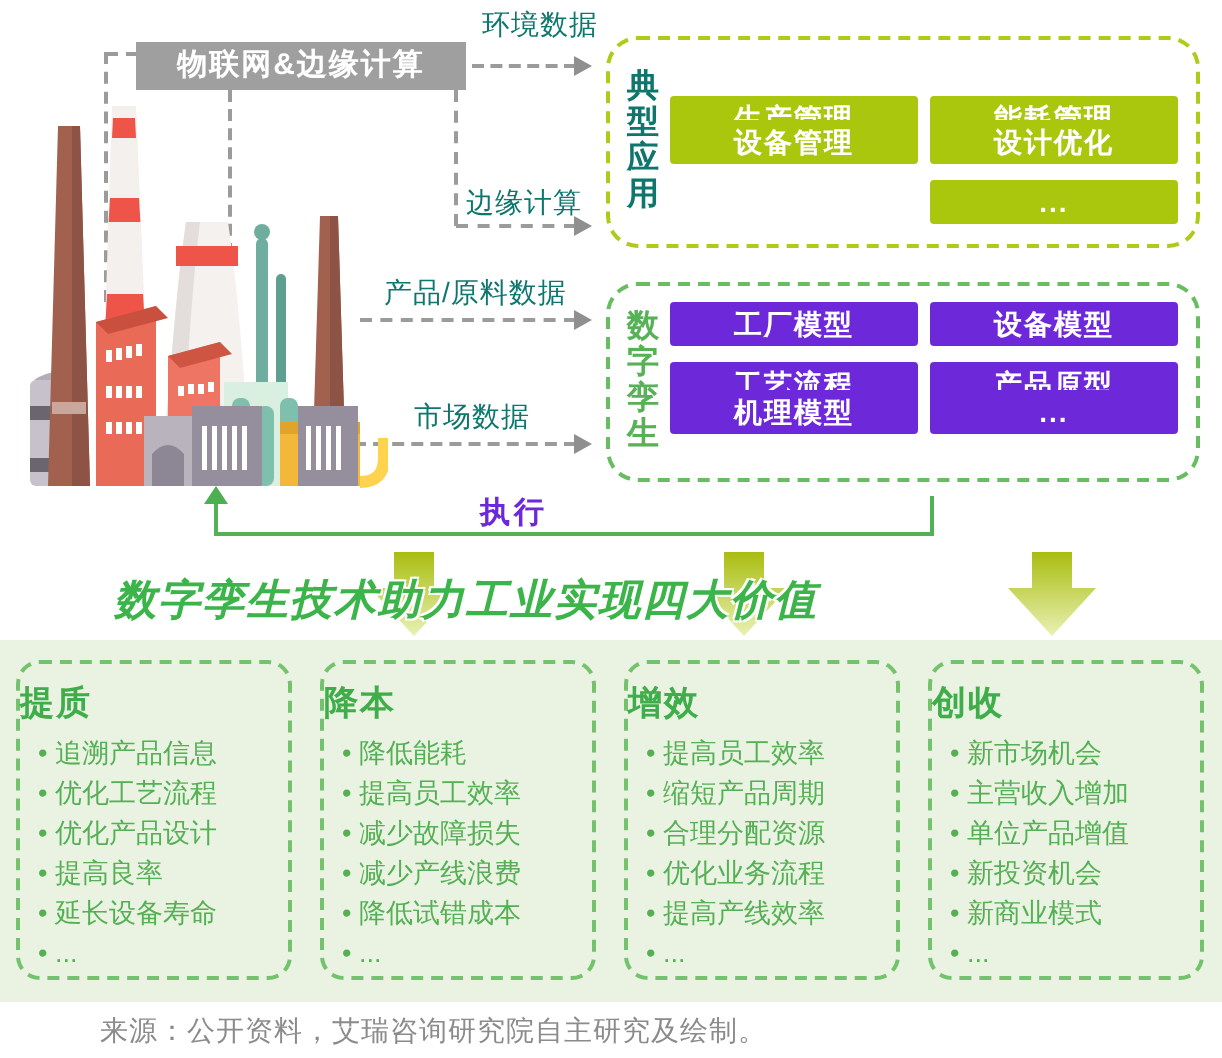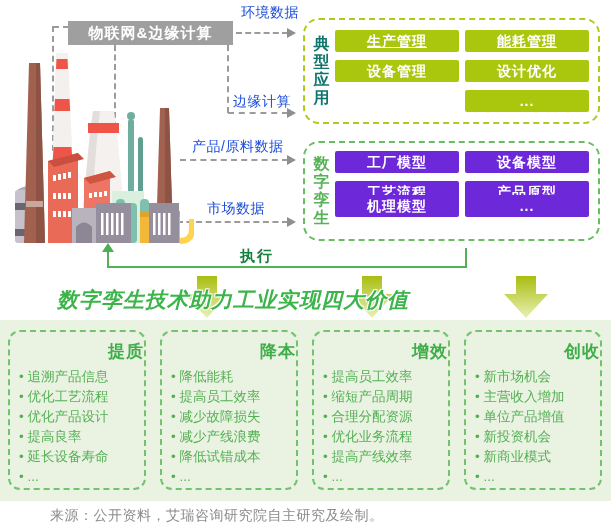--- a/index.html
+++ b/index.html
@@ -5,66 +5,66 @@
   * { margin:0; padding:0; box-sizing:border-box; }
   html,body { background:#ffffff; }
   body { font-family:"Liberation Sans","DejaVu Sans",sans-serif; }
   .stage { position:relative; width:611px; height:529px; background:#ffffff; overflow:hidden; }
 
   
   .conn { position:absolute; z-index:1; }
   .dash-h { border-top:2px dashed #9b9b9b; height:0; }
   .dash-v { border-left:2px dashed #9b9b9b; width:0; }
   .head-right { width:0; height:0; border-top:5px solid transparent; border-bottom:5px solid transparent; border-left:9px solid #8f8f8f; }
-  .data-label { position:absolute; z-index:2; color:#1d4ed8; font-size:14px; letter-spacing:0.5px; white-space:nowrap; }
+  .data-label { position:absolute; z-index:2; color:#0f766e; font-size:14px; letter-spacing:0.5px; white-space:nowrap; }
 
   
   .iot-box { position:absolute; left:68px; top:21px; width:165px; height:24px; background:#9f9f9f;
              color:#fff; font-size:15px; font-weight:bold; text-align:center; line-height:24px; z-index:3; letter-spacing:1px; }
 
   
   .factory { position:absolute; left:12px; top:53px; z-index:2; }
 
   
   .exec-line { position:absolute; z-index:1; }
   .solid-h { border-top:2px solid #54b054; height:0; }
   .solid-v { border-left:2px solid #54b054; width:0; }
   .head-up { width:0; height:0; border-left:6px solid transparent; border-right:6px solid transparent; border-bottom:9px solid #4caf50; }
-  .exec-label { position:absolute; left:240px; top:247px; color:#15803d; font-size:15px; font-weight:bold; z-index:2; letter-spacing:2px; }
+  .exec-label { position:absolute; left:240px; top:247px; color:#6d28d9; font-size:15px; font-weight:bold; z-index:2; letter-spacing:2px; }
 
   
   .app-box { position:absolute; left:303px; width:297px; border-radius:16px; z-index:3; }
   .app-box.yellowish { top:18px; height:106px; border:2px dashed #b0ca19; }
   .app-box.greenish  { top:141px; height:100px; border:2px dashed #68bd61; }
   .v-label { position:absolute; left:7px; top:50%; transform:translateY(-50%); width:19px;
              font-size:16px; font-weight:bold; line-height:18px; text-align:center; word-break:break-all; }
   .v-label.yl { color:#0f766e; }
   .v-label.gr { color:#57b257; }
   .pill { position:absolute; width:124px; height:22px; color:#fff; font-size:14px; font-weight:bold;
           text-align:center; line-height:22px; border-radius:2px; letter-spacing:1px; }
   .pill.yl { background:#aac70e; }
   .pill.gr { background:#6d28d9; }
   .c1 { left:30px; } .c2 { left:160px; }
-  .yl.r1 { top:10px;text-decoration:underline; } .yl.r2 { top:40px; } .yl.r3 { top:70px; }
+  .yl.r1 { top:28px; } .yl.r2 { top:40px; } .yl.r3 { top:70px; }
   .gr.r1 { top:8px; }  .gr.r2 { top:38px; } .gr.r3 { top:52px; }
 
   
   .big-arrow { position:absolute; top:276px; width:44px; height:42px; z-index:2; }
   .ba1 { left:185px; } .ba2 { left:350px; } .ba3 { left:504px; }
 
   
   .main-title { position:absolute; left:26px; top:286px; z-index:4; font-size:21px; font-weight:bold; font-style:italic;
                 color:#3bb44a; letter-spacing:1px; white-space:nowrap;
                 text-shadow:1px 1px 0 #fff,-1px -1px 0 #fff,1px -1px 0 #fff,-1px 1px 0 #fff;margin-left:31px; }
 
   
   .panel { position:absolute; left:0; top:320px; width:611px; height:181px; background:#eaf3e2; z-index:1; }
   .value-box { position:absolute; top:330px; width:138px; height:160px; border:2px dashed #74c26e; border-radius:12px; z-index:2; }
   .vb1 { left:8px; } .vb2 { left:160px; } .vb3 { left:312px; } .vb4 { left:464px; }
-  .value-heading { margin-top:8px; text-align:right; font-size:17px; font-weight:bold; color:#3fae4a; letter-spacing:1px; }
+  .value-heading { margin-top:8px; text-align:left; font-size:17px; font-weight:bold; color:#3fae4a; letter-spacing:1px; }
   .value-list { list-style:none; margin:4px 0 0 9px; }
   .value-list li { font-size:13.5px; line-height:20px; color:#55b055; white-space:nowrap; }
   .value-list li::before { content:"• "; color:#55b055; }
 
   
   .footer-note { position:absolute; left:50px; top:507px; font-size:14px; color:#8b8b8b; z-index:2; letter-spacing:0.5px; }
 </style>
 </head>
 <body>
 

